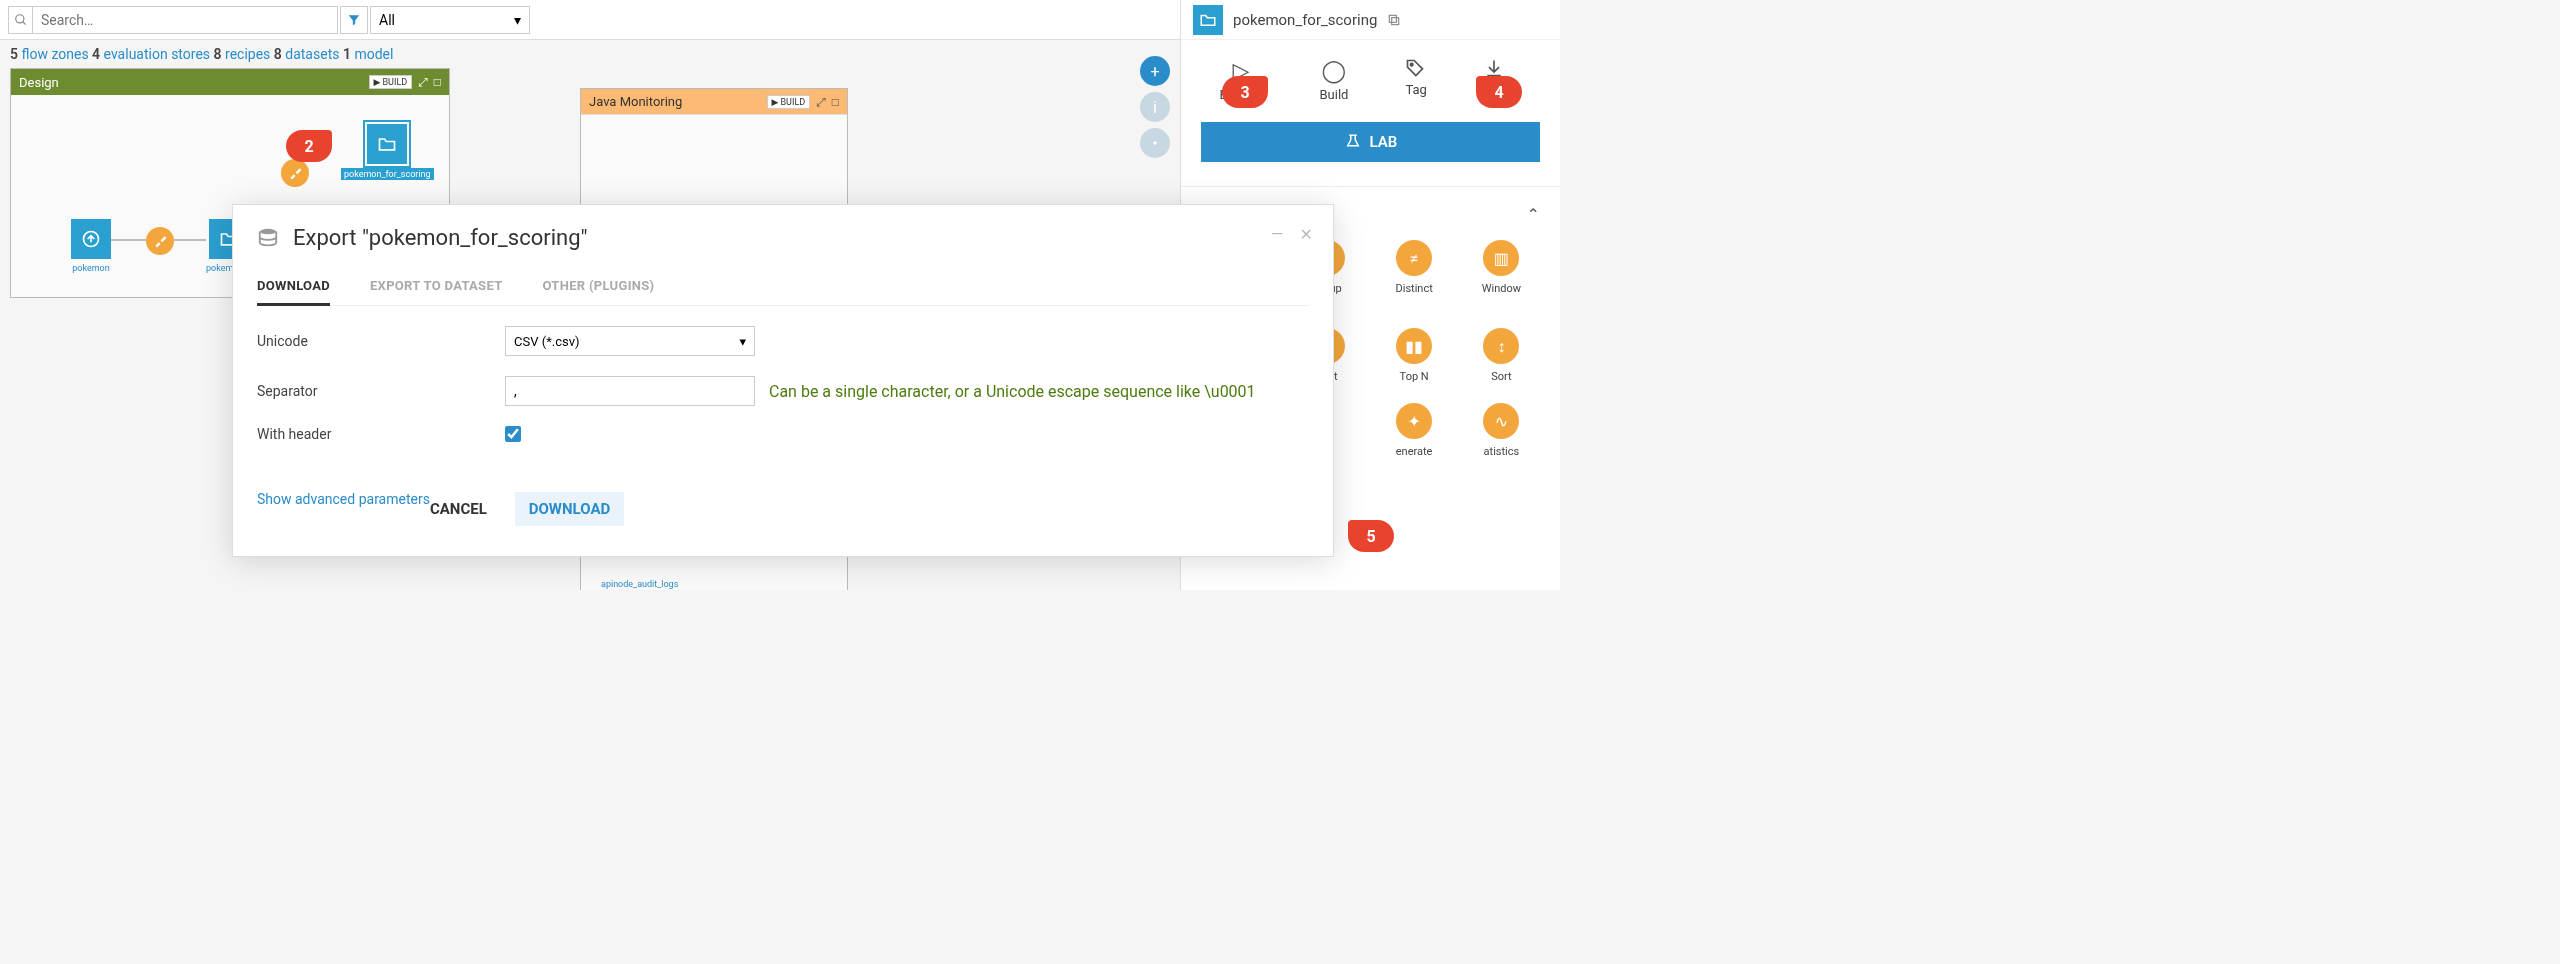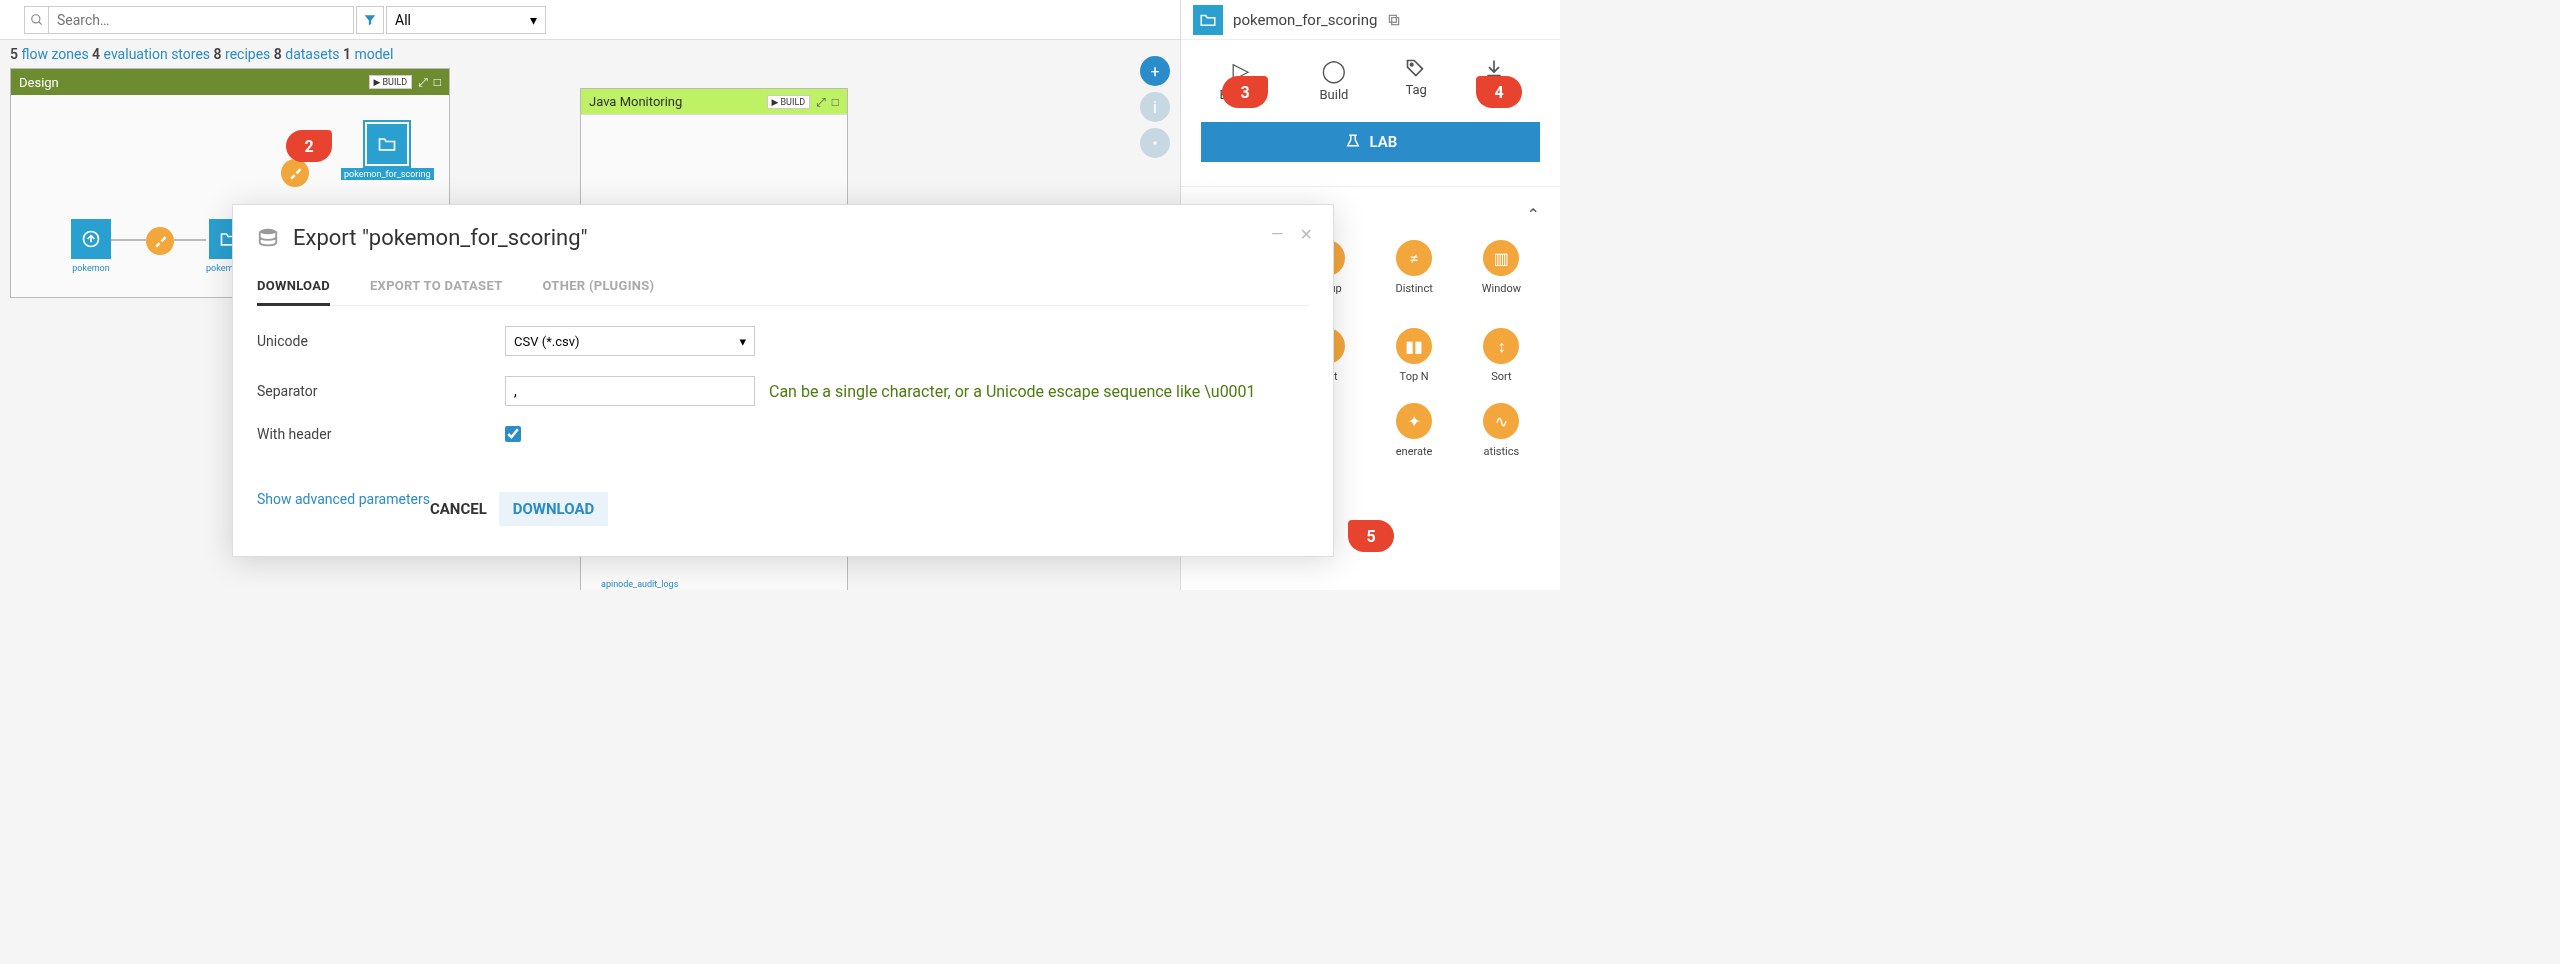--- a/index.html
+++ b/index.html
@@ -1,38 +1,38 @@
 <!DOCTYPE html>
 <html><head>
 <meta charset="utf-8">
 <style>
 * { box-sizing: border-box; margin: 0; padding: 0; font-family: -apple-system, BlinkMacSystemFont, "Segoe UI", Roboto, sans-serif; }
 body { background: #f5f5f5; width: 1560px; height: 590px; position: relative; overflow: hidden; }
 
 
-.topbar { display: flex; align-items: center; height: 40px; background: #fff; border-bottom: 1px solid #ddd; padding: 0 24px; gap: 2px; }
+.topbar { display: flex; align-items: center; height: 40px; background: #fff; border-bottom: 1px solid #ddd; padding: 0 8px; gap: 2px; }
 .search-wrap { display: flex; align-items: center; border: 1px solid #ccc; height: 28px; width: 330px; }
 .search-icon-box { width: 24px; text-align: center; color: #888; border-right: 1px solid #ccc; height: 100%; display: flex; align-items: center; justify-content: center; }
 .search-input { border: none; outline: none; padding: 0 8px; flex: 1; font-size: 14px; color: #888; }
 .filter-btn { width: 28px; height: 28px; border: 1px solid #ccc; display: flex; align-items: center; justify-content: center; color: #2a8cc9; }
 .all-select { border: 1px solid #ccc; height: 28px; width: 160px; display: flex; align-items: center; padding: 0 8px; font-size: 14px; justify-content: space-between; }
 .topbar-spacer { flex: 1; }
 .top-btn { border: 1px solid #ccc; height: 28px; padding: 0 10px; display: flex; align-items: center; font-size: 13px; font-weight: 600; gap: 4px; }
 .arrow-next { width: 40px; text-align: center; color: #555; font-size: 18px; }
 
 
 .summary { padding: 6px 10px; font-size: 14px; color: #444; }
 .summary .num { color: #444; font-weight: 600; }
 .summary a { color: #2a8cc9; text-decoration: none; }
 
 
 .flow-container { position: relative; padding: 0 10px; }
 .zone { position: absolute; border: 1px solid #bbb; background: #fafafa; }
 .zone-header { background: #6d8b2f; color: #fff; height: 26px; display: flex; align-items: center; padding: 8px 8px; font-size: 13px; justify-content: space-between; }
-.zone-header.light { background: #bef264; color: #333; border-bottom: 1px solid #ddd; }
+.zone-header.light { background: #fdba74; color: #333; border-bottom: 1px solid #ddd; }
 .zone-controls { display: flex; gap: 6px; align-items: center; }
 .zone-build { border: 1px solid #ccc; font-size: 9px; padding: 1px 4px; color: #333; background: #fff; display: flex; align-items: center; gap: 2px; }
 .zone-ctrl-icon { color: #fff; font-size: 12px; }
 .zone-header.light .zone-ctrl-icon { color: #555; }
 
 .flow-node { position: absolute; text-align: center; }
 .node-box { width: 40px; height: 40px; background: #2aa0d0; display: flex; align-items: center; justify-content: center; color: #fff; margin: 0 auto; }
 .node-box.selected { outline: 2px solid #2aa0d0; outline-offset: 2px; }
 .node-circle { width: 28px; height: 28px; background: #f2a63c; border-radius: 50%; display: flex; align-items: center; justify-content: center; color: #fff; margin: 0 auto; }
 .node-label { font-size: 9px; color: #2a8cc9; margin-top: 4px; display: block; }
@@ -74,21 +74,21 @@
 .modal-tab { padding: 8px 0 10px; font-size: 13px; font-weight: 700; color: #aaa; letter-spacing: 0.3px; }
 .modal-tab.active { color: #333; border-bottom: 3px solid #333; margin-bottom: -1px; }
 .modal-form { padding: 20px 0 10px; }
 .form-row { display: flex; align-items: center; margin-bottom: 20px; font-size: 14px; }
 .form-label { width: 248px; color: #444; }
 .form-select { width: 250px; height: 30px; border: 1px solid #ccc; padding: 0 8px; display: flex; align-items: center; justify-content: space-between; font-size: 13px; }
 .form-input { width: 250px; height: 30px; border: 1px solid #ccc; padding: 0 8px; font-size: 14px; }
 .form-hint { margin-left: 14px; font-size: 16px; color: #4d7c0f; }
 .form-check { width: 16px; height: 16px; accent-color: #2a8cc9; }
 .adv-link { color: #2a8cc9; font-size: 14px; cursor: pointer; }
-.modal-footer { display: flex; justify-content: flex-end; align-items: center; gap: 12px; margin-top: 20px; }
+.modal-footer { display: flex; justify-content: flex-end; align-items: center; gap: 28px; margin-top: 20px; }
 .btn-cancel { font-size: 15px; font-weight: 700; color: #333; }
 .btn-download { font-size: 15px; font-weight: 700; color: #2a8cc9; background: #eaf3fa; padding: 8px 14px; }
 
 
 .marker { position: absolute; z-index: 200; width: 46px; height: 32px; background: #e8432e; color: #fff; border-radius: 16px 16px 16px 4px; display: flex; align-items: center; justify-content: center; font-weight: 700; font-size: 16px; }
 .marker.right-point { border-radius: 16px 4px 16px 16px; }
 .marker.left-point { border-radius: 4px 16px 16px 16px; }
 
 svg { display: block; }
 </style>

